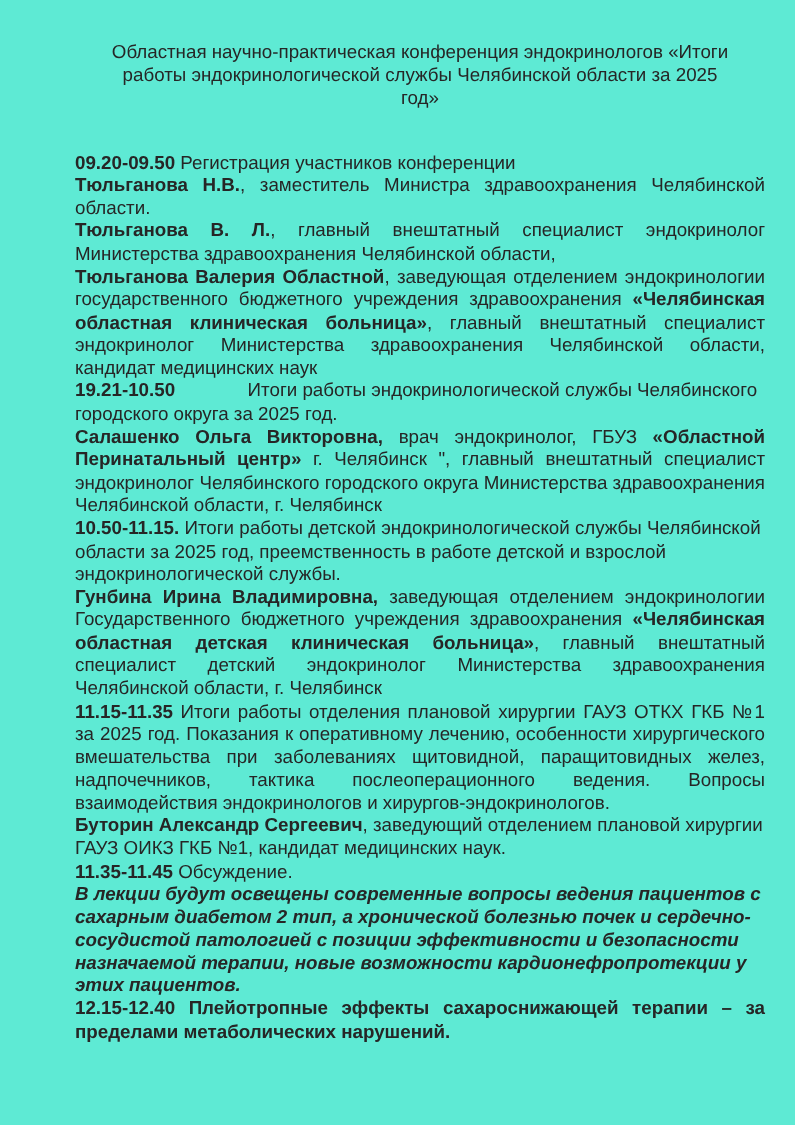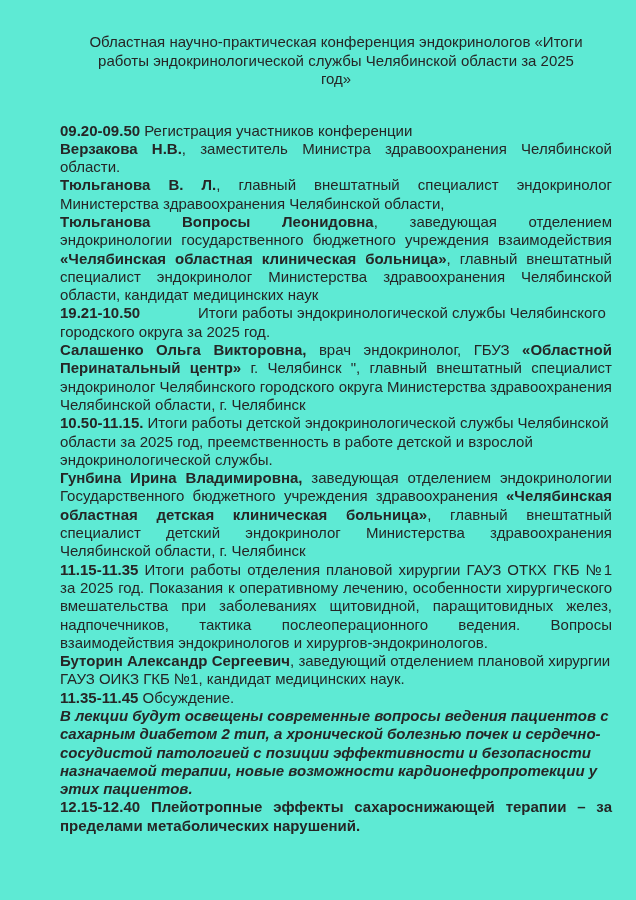--- a/index.html
+++ b/index.html
@@ -43,23 +43,23 @@
   .tab { display: inline-block; width: 46px; }
   .tab.wide { width: 58px; }
 </style>
 </head>
 <body>
 
 <div class="page">
   <h1 class="title">Областная научно-практическая конференция эндокринологов «Итоги работы эндокринологической службы Челябинской области за 2025 год»</h1>
   <div class="program" id="program">
       <p class="left"><span class="b">09.20-09.50 </span><span>Регистрация участников конференции</span></p>
-      <p class="justify"><span class="b">Верзакова Н.В.</span><span>, заместитель Министра здравоохранения Челябинской области.</span></p>
+      <p class="justify"><span class="b">Тюльганова Н.В.</span><span>, заместитель Министра здравоохранения Челябинской области.</span></p>
       <p class="justify"><span class="b">Тюльганова В. Л.</span><span>, главный внештатный специалист эндокринолог Министерства здравоохранения Челябинской области,</span></p>
-      <p class="justify"><span class="b">Тюльганова Вопросы Леонидовна</span><span>, заведующая отделением эндокринологии государственного бюджетного учреждения взаимодействия </span><span class="b">«Челябинская областная клиническая больница»</span><span>, главный внештатный специалист эндокринолог Министерства здравоохранения Челябинской области, кандидат медицинских наук</span></p>
+      <p class="justify"><span class="b">Тюльганова Валерия Областной</span><span>, заведующая отделением эндокринологии государственного бюджетного учреждения здравоохранения </span><span class="b">«Челябинская областная клиническая больница»</span><span>, главный внештатный специалист эндокринолог Министерства здравоохранения Челябинской области, кандидат медицинских наук</span></p>
       <p class="left"><span class="b">19.21-10.50</span><span class="tab wide"></span><span>Итоги работы эндокринологической службы Челябинского городского округа за 2025 год.</span></p>
       <p class="justify"><span class="b">Салашенко Ольга Викторовна,</span><span> врач эндокринолог, ГБУЗ </span><span class="b">«Областной Перинатальный центр»</span><span> г. Челябинск ", главный внештатный специалист эндокринолог Челябинского городского округа Министерства здравоохранения Челябинской области, г. Челябинск</span></p>
       <p class="left"><span class="b">10.50-11.15.</span><span> Итоги работы детской эндокринологической службы Челябинской области за 2025 год, преемственность в работе детской и взрослой эндокринологической службы.</span></p>
       <p class="justify"><span class="b">Гунбина Ирина Владимировна,</span><span> заведующая отделением эндокринологии Государственного бюджетного учреждения здравоохранения </span><span class="b">«Челябинская областная детская клиническая больница»</span><span>, главный внештатный специалист детский эндокринолог Министерства здравоохранения Челябинской области, г. Челябинск</span></p>
       <p class="justify"><span class="b">11.15-11.35</span><span> Итоги работы отделения плановой хирургии ГАУЗ ОТКХ ГКБ №1 за 2025 год. Показания к оперативному лечению, особенности хирургического вмешательства при заболеваниях щитовидной, паращитовидных желез, надпочечников, тактика послеоперационного ведения. Вопросы взаимодействия эндокринологов и хирургов-эндокринологов.</span></p>
       <p class="left"><span class="b">Буторин Александр Сергеевич</span><span>, заведующий отделением плановой хирургии ГАУЗ ОИКЗ ГКБ №1, кандидат медицинских наук.</span></p>
       <p class="left"><span class="b">11.35-11.45 </span><span>Обсуждение.</span></p>
       <p class="left"><span class="bi">В лекции будут освещены современные вопросы ведения пациентов с сахарным диабетом 2 тип, а хронической болезнью почек и сердечно-сосудистой патологией с позиции эффективности и безопасности назначаемой терапии, новые возможности кардионефропротекции у этих пациентов.</span></p>
       <p class="justify"><span class="b">12.15-12.40 </span><span class="b">Плейотропные эффекты сахароснижающей терапии – за пределами метаболических нарушений.</span></p>
     </div>

